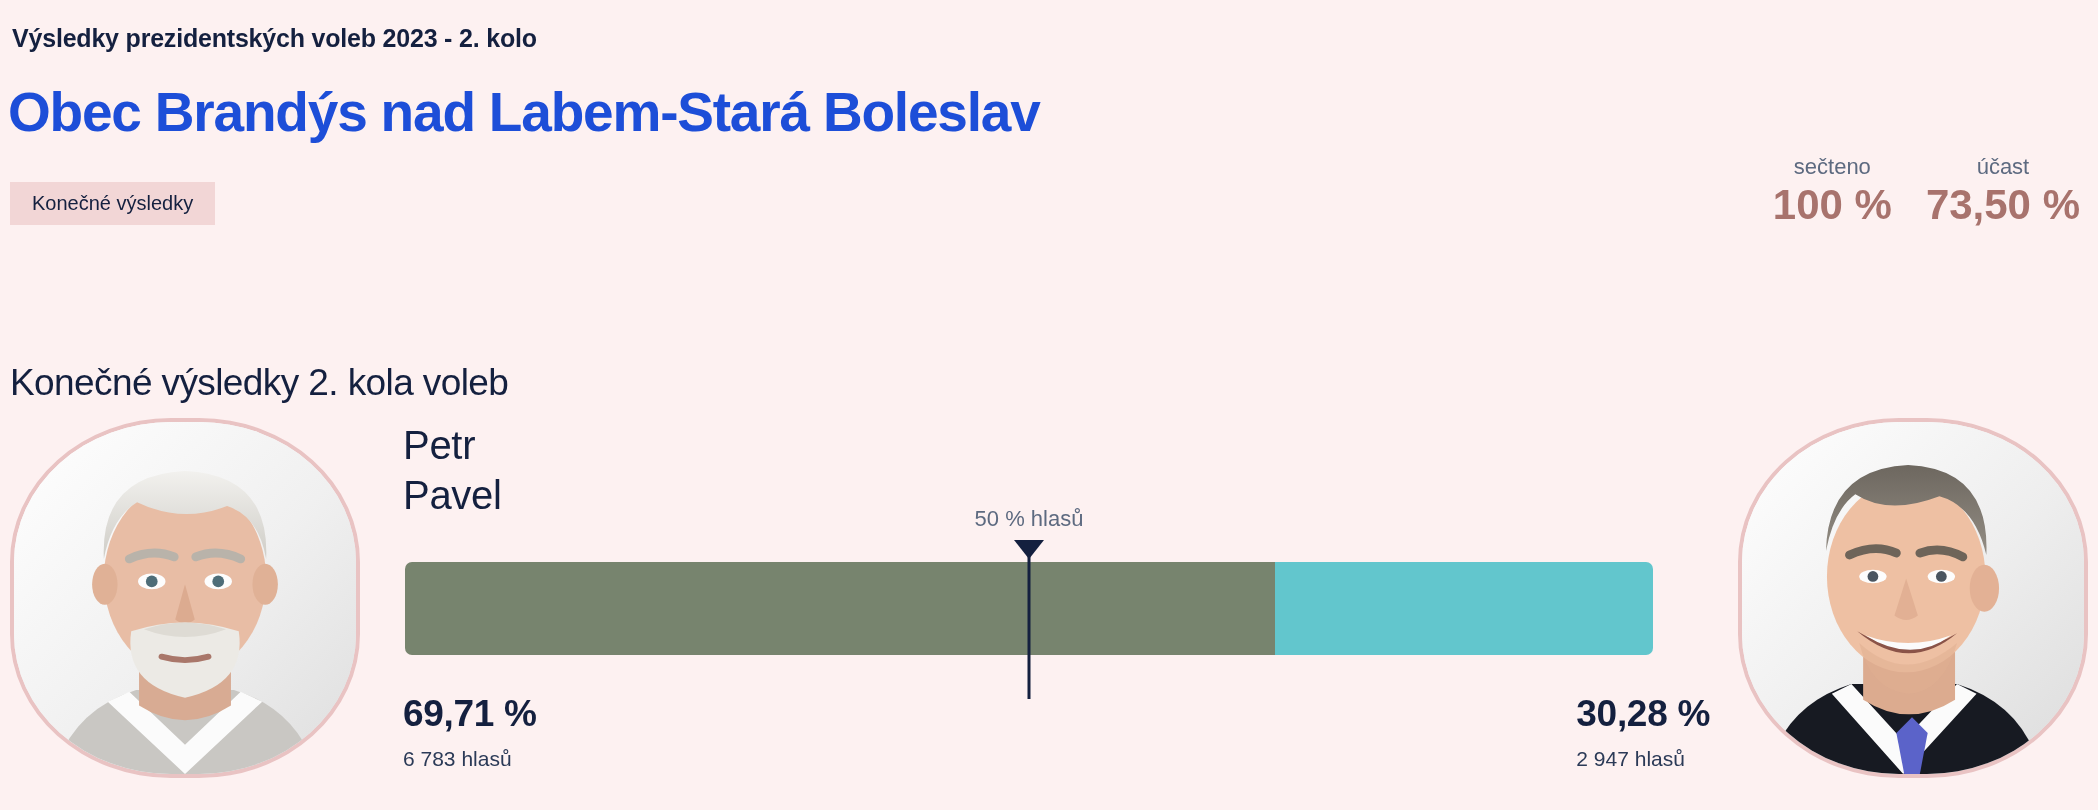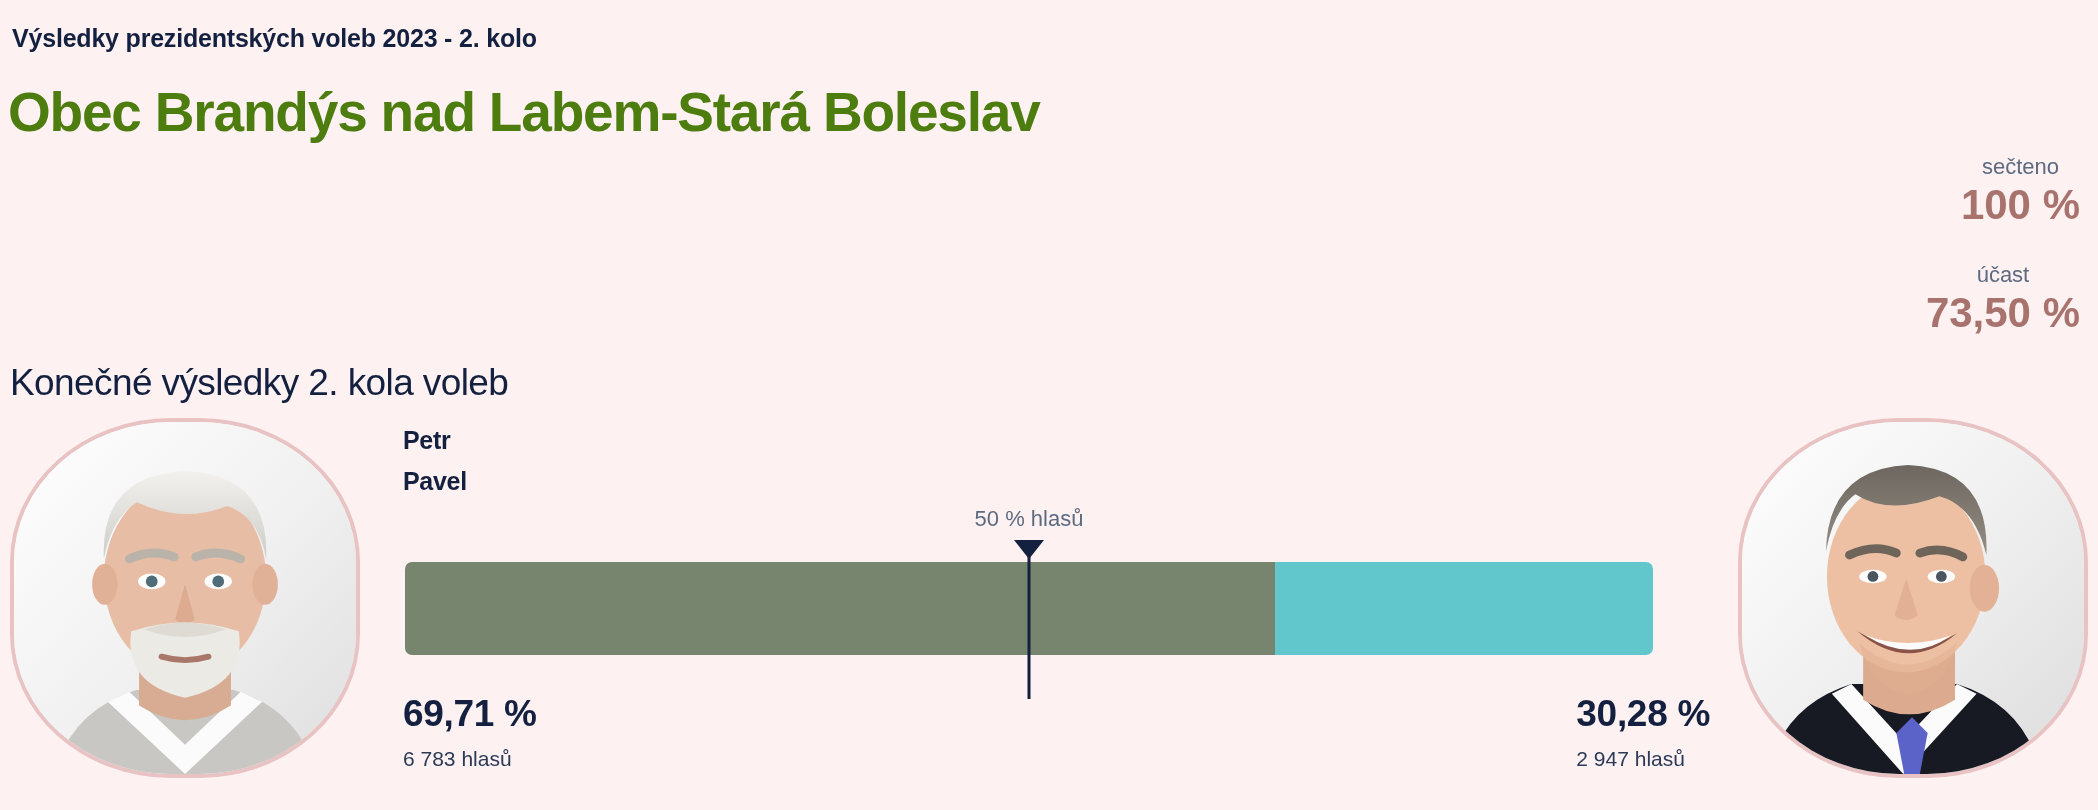--- a/index.html
+++ b/index.html
@@ -34,21 +34,21 @@
     white-space: nowrap;
   }
   .page-title {
     position: absolute;
     left: 8px;
     top: 44px;
     font-size: 55px;
     line-height: 62px;
     font-weight: 700;
     letter-spacing: -1.2px;
-    color: #4d7c0f;
+    color: #1d4ed8;
     white-space: nowrap;
   }
   .status-badge {
     position: absolute;
     left: 10px;
     top: 182px;
     background: #f2d6d6;
     color: #14203f;
     font-size: 20px;
     line-height: 20px;
@@ -57,21 +57,20 @@
   }
 
   
   .stats {
     position: absolute;
     right: 18px;
     top: 155px;
     display: flex;
     align-items: flex-end;
     gap: 34px;
-    flex-direction: column;
   }
   .stat {
     display: flex;
     flex-direction: column;
     align-items: center;
   }
   .stat-label {
     font-size: 22px;
     line-height: 24px;
     color: #5d6a80;
@@ -120,23 +119,23 @@
     box-sizing: border-box;
   }
   .portrait.left { left: 10px; }
   .portrait.right { right: 10px; }
   .portrait svg { display: block; width: 100%; height: 100%; }
 
   
   .name {
     position: absolute;
     top: 12px;
-    font-size: 25px;
-    line-height: 41px;
-    font-weight: 700;
+    font-size: 40px;
+    line-height: 50px;
+    font-weight: 400;
     letter-spacing: -0.3px;
     color: #14203f;
     white-space: pre-line;
   }
   .name.left { left: 403px; text-align: left; }
   .name.right { right: 400px; text-align: right; }
 
   
   .bar-wrap {
     position: absolute;
@@ -221,20 +220,21 @@
     white-space: nowrap;
   }
 </style>
 </head>
 <body>
 
 <div class="page">
 
   <div class="kicker">Výsledky prezidentských voleb 2023 - 2. kolo</div>
   <h1 class="page-title">Obec Brandýs nad Labem-Stará Boleslav</h1>
+  <div class="status-badge">Konečné výsledky</div>
 
   <div class="stats">
     <div class="stat">
       <div class="stat-label">sečteno</div>
       <div class="stat-value">100 %</div>
     </div>
     <div class="stat">
       <div class="stat-label">účast</div>
       <div class="stat-value">73,50 %</div>
     </div>

